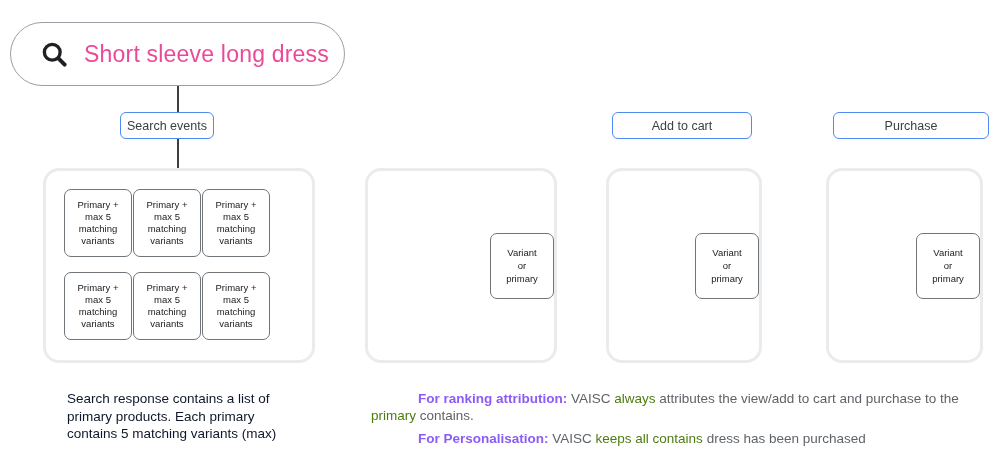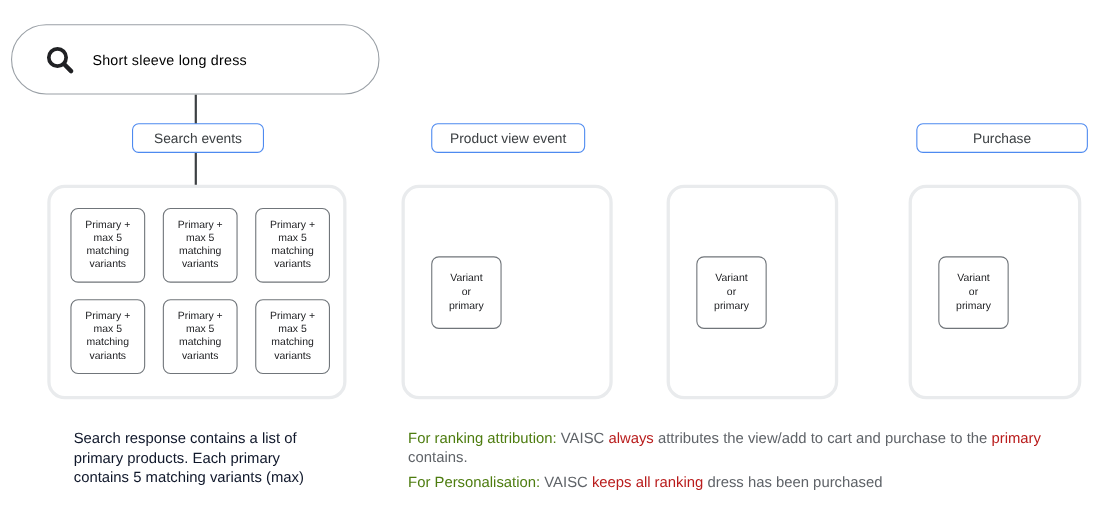--- a/index.html
+++ b/index.html
@@ -22,23 +22,23 @@
     border-radius: 32px;
     background: #fff;
     display: flex;
     align-items: center;
     padding-left: 30px;
     z-index: 2;
   }
   .search-pill svg { display: block; flex: 0 0 auto; }
   .search-query {
     margin-left: 16px;
-    font-size: 13px;
+    font-size: 23px;
     letter-spacing: 0.2px;
-    color: #000000;
+    color: #ec4899;
   }
 
   
   .connector {
     position: absolute;
     left: 177px;
     width: 1.5px;
     background: #3C4043;
   }
   .connector.seg1 { top: 86px; height: 27px; }
@@ -53,45 +53,45 @@
     border-radius: 6px;
     background: #fff;
     display: flex;
     align-items: center;
     justify-content: center;
     font-size: 12.5px;
     color: #3C4043;
     z-index: 3;
     cursor: default;
   }
-  .btn-search-events { left: 120px; width: 120px; }
+  .btn-search-events { left: 120px; width: 94px; }
   .btn-product-view  { left: 392px; width: 140px; }
   .btn-add-to-cart   { left: 612px; width: 140px; }
   .btn-purchase      { left: 833px; width: 156px; }
 
   
   .bucket {
     position: absolute;
     top: 168px;
     height: 195px;
     border: 3px solid #E9EBED;
     border-radius: 16px;
     background: #fff;
   }
   .bucket-search  { left: 43px;  width: 272px;
     display: grid;
     grid-template-columns: repeat(3, 68px);
     grid-auto-rows: 68px;
-    gap: 15px 16px;
+    gap: 15px 1px;
     padding: 18px 0 0 18px;
   }
   .bucket-view     { left: 365px; width: 192px; }
   .bucket-cart     { left: 606px; width: 156px; }
   .bucket-purchase { left: 826px; width: 157px; }
-  .bucket.centered { display: flex; align-items: center; justify-content: flex-start; padding-left: 24px; }
+  .bucket.centered { display: flex; align-items: center; justify-content: flex-end; padding-left: 24px; }
 
   
   .pbox {
     border: 1px solid #70757A;
     border-radius: 7px;
     background: #fff;
     display: flex;
     align-items: center;
     justify-content: center;
     text-align: center;
@@ -114,41 +114,41 @@
     white-space: pre-line;
   }
   .caption-right {
     position: absolute;
     left: 371px; top: 390px;
     width: 620px;
     font-size: 13.5px;
     color: #5F6368;
   }
   .caption-right p { line-height: 17px; margin-bottom: 6px; }
-  .seg-bold { font-weight: 400; color: #4d7c0f; }
-  .seg-red  { color: #b91c1c; text-align: right; }
+  .seg-bold { font-weight: 700; color: #8b5cf6; margin-left: 47px; }
+  .seg-red  { color: #4d7c0f; text-align: right; }
 </style>
 </head>
 <body>
 
 <div class="canvas">
 
   <div class="search-pill">
     <svg width="27" height="27" viewBox="0 0 24 24" fill="none">
       <circle cx="10" cy="10" r="7" stroke="#202124" stroke-width="3"></circle>
       <line x1="15.5" y1="15.5" x2="21" y2="21" stroke="#202124" stroke-width="3.6" stroke-linecap="round"></line>
     </svg>
     <span class="search-query">Short sleeve long dress</span>
   </div>
 
   <div class="connector seg1"></div>
   <div class="connector seg2"></div>
 
   <div class="event-btn btn-search-events">Search events</div>
-  <div class="event-btn btn-product-view">Product view event</div>
+  <div class="event-btn btn-add-to-cart">Add to cart</div>
   <div class="event-btn btn-purchase">Purchase</div>
 
   <div class="bucket bucket-search">
     <div class="pbox primary">Primary +
 max 5
 matching
 variants</div>
     <div class="pbox primary">Primary +
 max 5
 matching
@@ -191,17 +191,17 @@
 
   <div class="caption-left">Search response contains a list of
 primary products. Each primary
 contains 5 matching variants (max)</div>
 
   <div class="caption-right">
     <p>
       <span class="seg-bold">For ranking attribution:</span><span> VAISC </span><span class="seg-red">always</span><span> attributes the view/add to cart and purchase to the </span><span class="seg-red">primary</span><span> contains.</span>
     </p>
     <p>
-      <span class="seg-bold">For Personalisation:</span><span> VAISC </span><span class="seg-red">keeps all ranking</span><span> dress has been purchased</span>
+      <span class="seg-bold">For Personalisation:</span><span> VAISC </span><span class="seg-red">keeps all contains</span><span> dress has been purchased</span>
     </p>
   </div>
 
 </div>
 
 </body></html>

